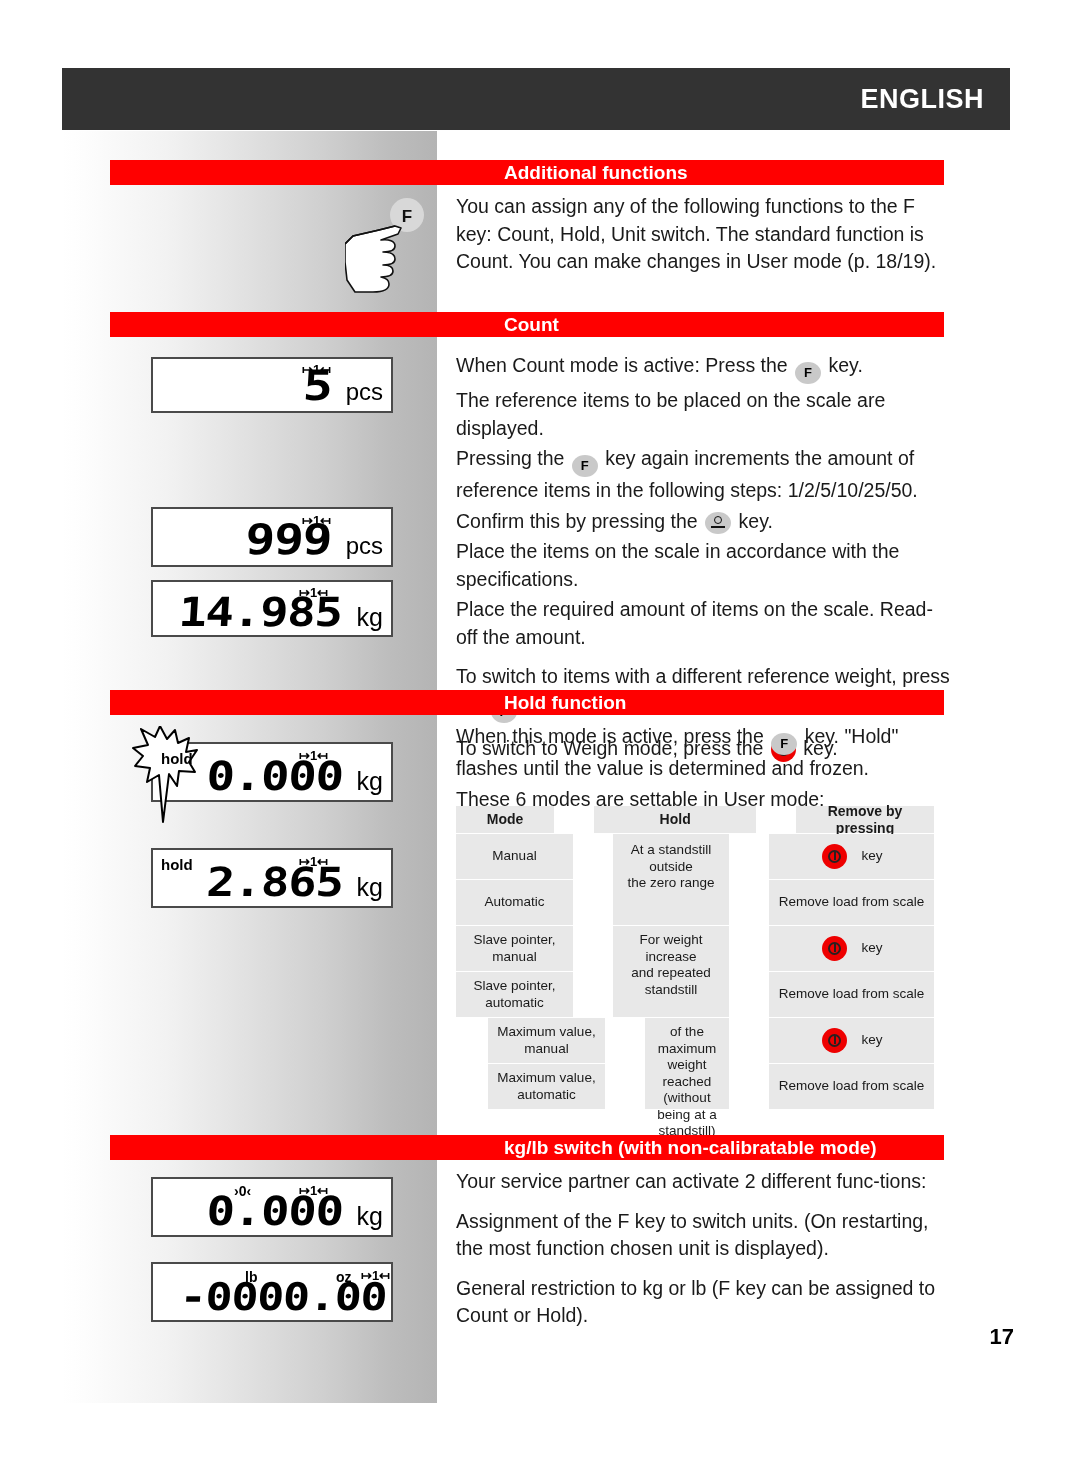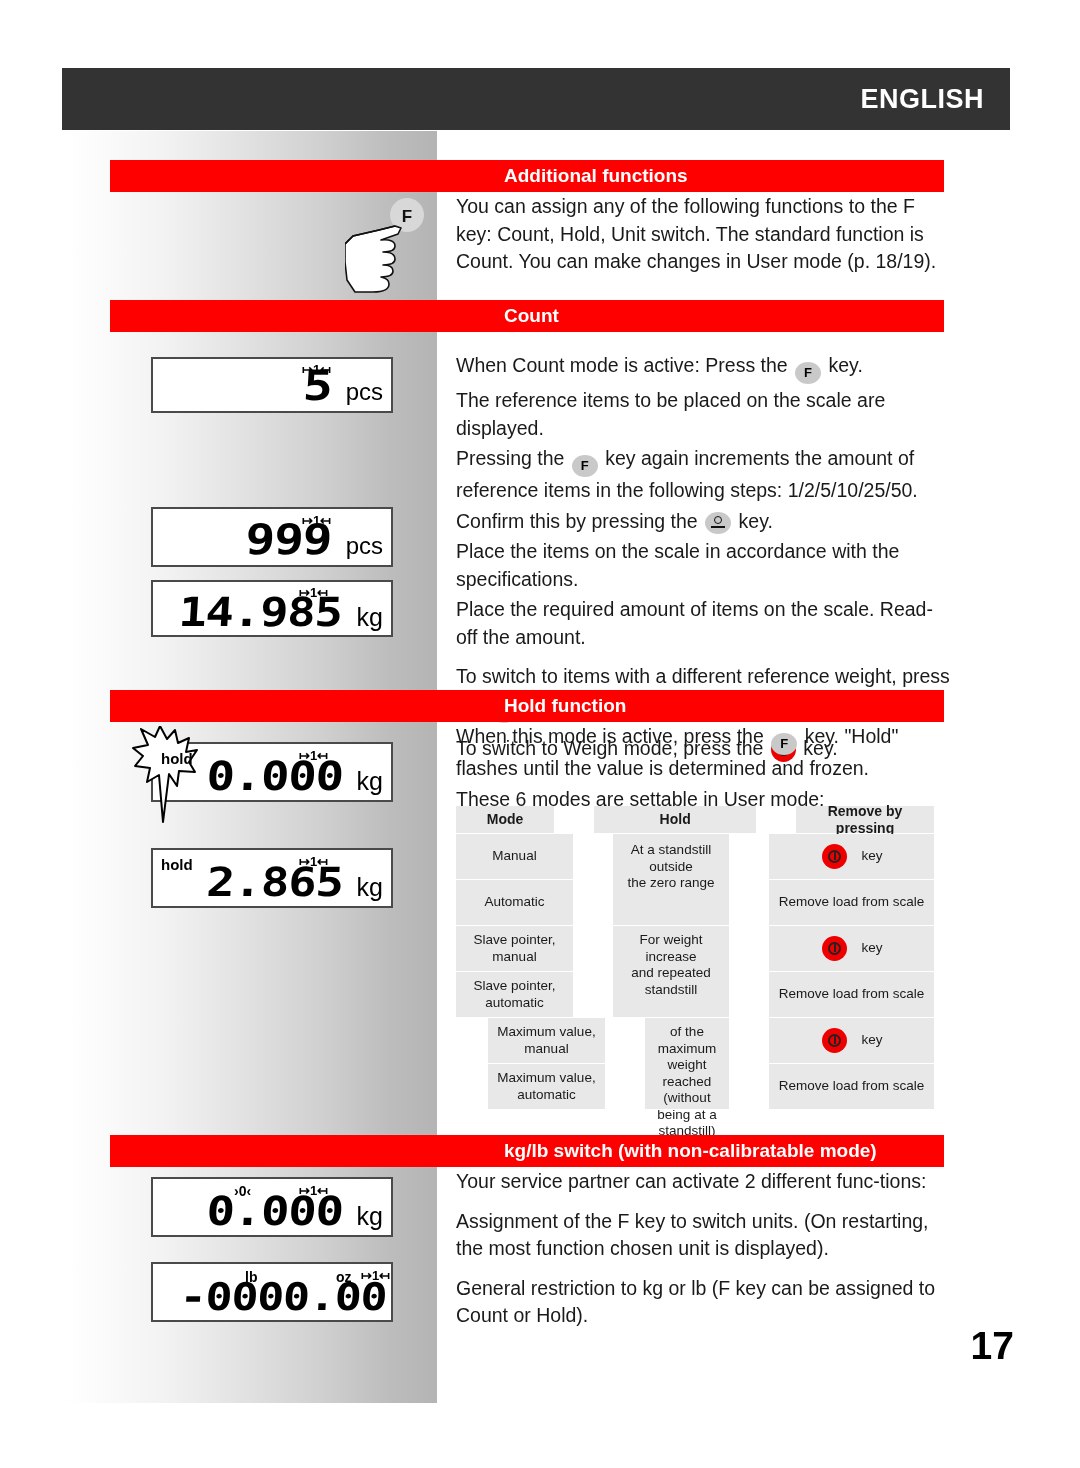--- a/index.html
+++ b/index.html
@@ -23,21 +23,21 @@
   }
 
   
   .left-col{
     position:absolute;left:62px;top:131px;width:375px;height:1272px;
     background:linear-gradient(to right,#ffffff 0%,#fdfdfd 6%,#f2f2f2 28%,#e2e2e2 48%,#cfcfcf 70%,#bcbcbc 88%,#b4b4b4 100%);
   }
 
   
   .redbar{
-    position:absolute;background:#ff0000;height:32px;
+    position:absolute;background:#ff0000;height:25px;
     color:#ffffff;font-weight:bold;font-size:19px;
     display:flex;align-items:center;text-decoration:underline;
   }
   .redbar .lbl{position:absolute;left:394px;white-space:nowrap;}
 
   
   .txt{
     position:absolute;left:456px;
     font-size:19.5px;line-height:27.5px;color:#1a1a1a;
     width:500px;
@@ -131,21 +131,21 @@
   }
   .tc.hdr{font-weight:bold;font-size:14px;height:27px;}
   .c1{width:117px;}
   .c2{width:194px;}
   .c3{width:165px;margin-right:0;}
   .tc .key-power{vertical-align:middle;margin-right:14px;}
 
   
   .pageno{
     position:absolute;right:66px;top:1324px;
-    font-size:39px;font-weight:bold;color:#000;
+    font-size:22px;font-weight:bold;color:#000;
   }
 </style>
 </head>
 <body>
 
 <div class="page">
 
   <div class="header-bar">
     <div class="header-title">ENGLISH</div>
   </div>
@@ -167,21 +167,21 @@
                C41 86 44 88 44 92 C44 97 38 100 28 100
                L10 100 L2 88 L0 70 Z" fill="#ffffff" stroke="#111" stroke-width="1.6" stroke-linejoin="round"></path>
       <path d="M0 52 L8 44 L34 38 L50 34" fill="none" stroke="#111" stroke-width="1.6"></path>
     </svg>
   </div>
 
   <div class="txt" style="top:193px;width:495px;">
     <p>You can assign any of the following functions to the F key:  Count, Hold, Unit switch. The standard function is Count. You can make changes in User mode (p. 18/19).</p>
   </div>
 
-  <div class="redbar" style="left:110px;top:300px;width:834px;">
+  <div class="redbar" style="left:110px;top:312px;width:834px;">
     <span class="lbl">Count</span>
   </div>
 
   <div class="txt" style="top:352px;width:497px;">
     <p>
       <span>When Count mode is active: Press the</span>
       <span class="key">F</span>
       <span>key.</span>
     </p>
     <p>The reference items to be placed on the scale are displayed.</p>

